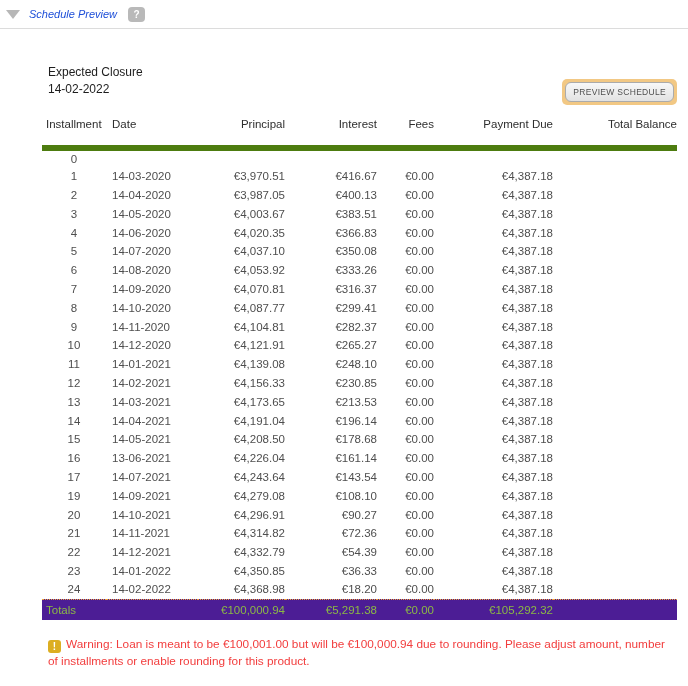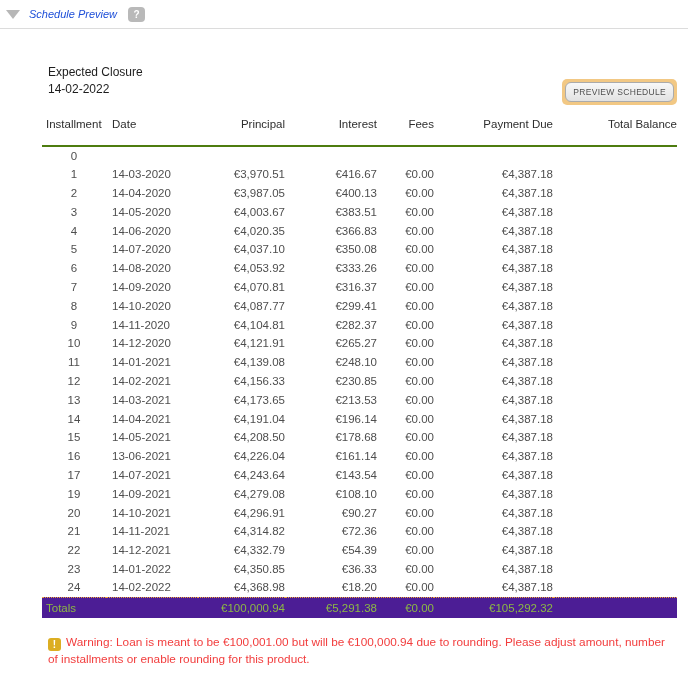--- a/index.html
+++ b/index.html
@@ -89,21 +89,21 @@
     width: 635px;
     font-size: 11.5px;
   }
   thead th {
     font-weight: normal;
     color: #2e2e2e;
     text-align: right;
     height: 16px;
     padding: 0 0 15px 0;
     vertical-align: bottom;
-    border-bottom: 2px solid #4d7c0f;
+    border-bottom: 6px solid #4d7c0f;
     white-space: nowrap;
   }
   thead th.c0 { text-align: left; padding-left: 4px; }
   thead th.c1 { text-align: left; padding-left: 6px; }
   tbody td {
     height: 18.8px;
     padding: 0;
     color: #4e4e4e;
     text-align: right;
     white-space: nowrap;

